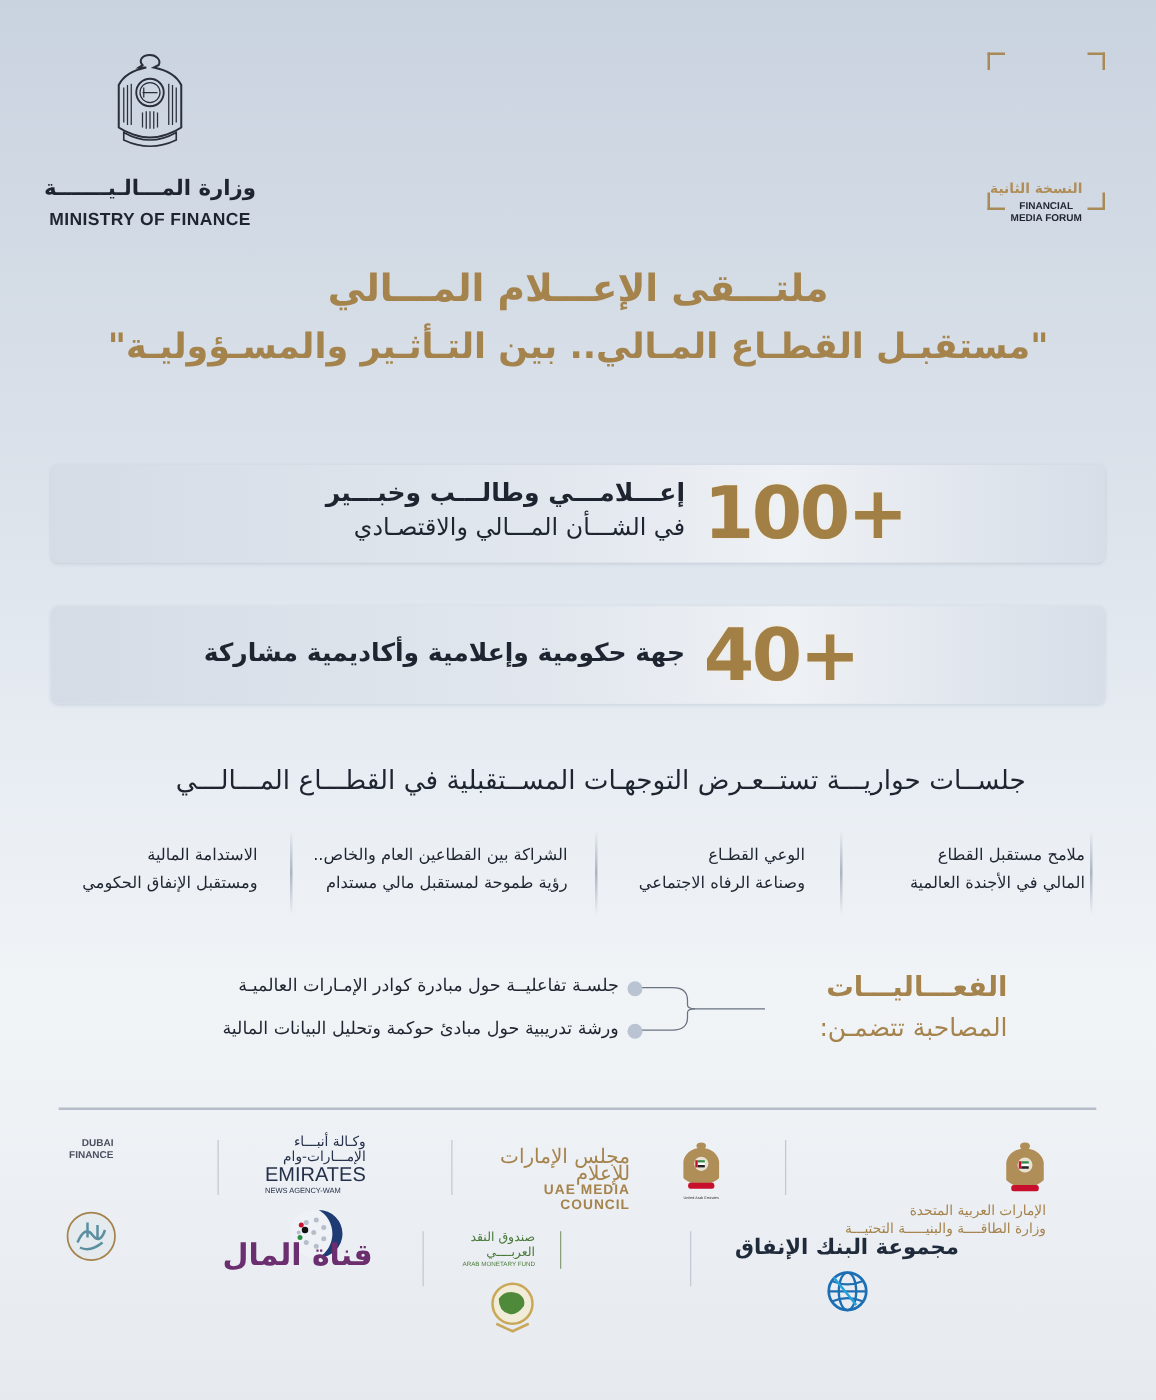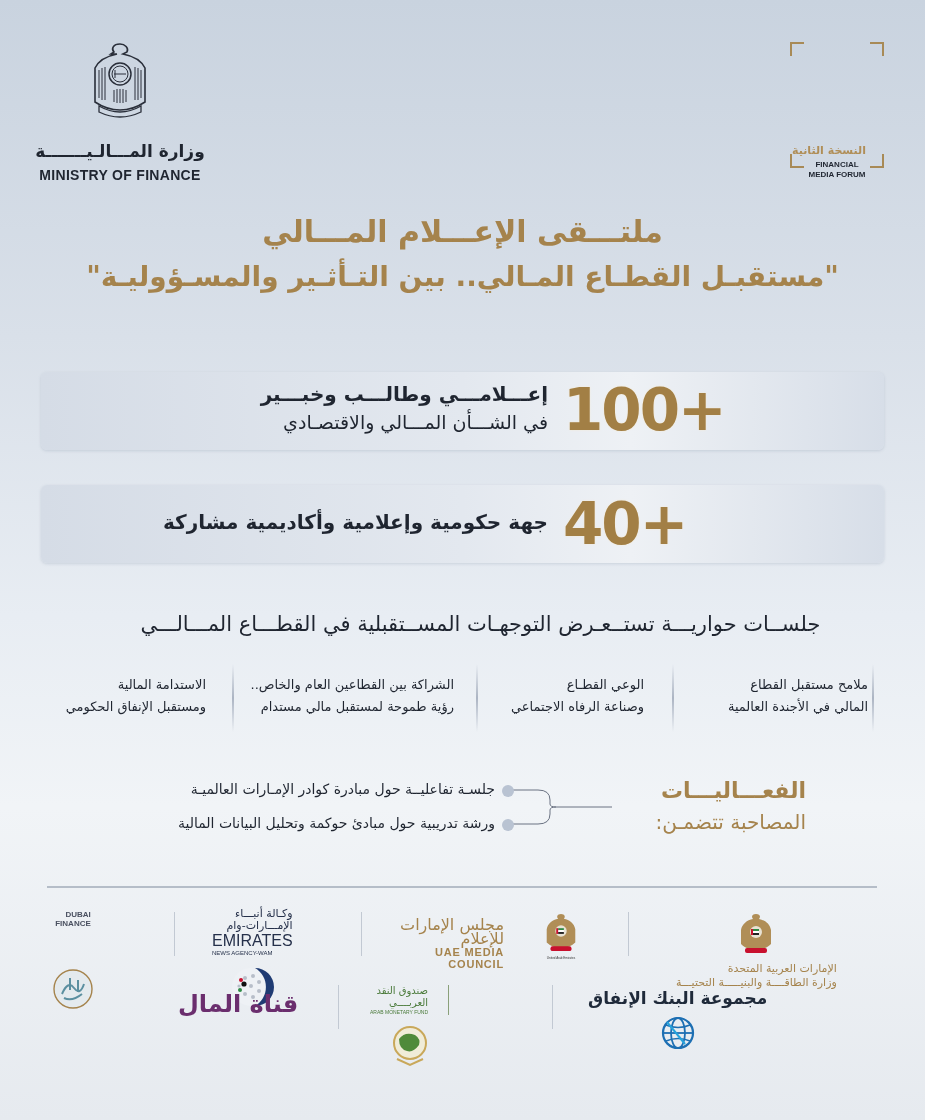--- a/index.html
+++ b/index.html
@@ -182,21 +182,21 @@
   <path d="M0 40 L30 40 Q42 40 42 30 L42 26 Q42 23 48 23" fill="none" stroke="#6a7282" stroke-width="1"></path>
 </svg>
 
 <div class="abs event-dot" style="left:502px; top:785px;"></div>
 <div class="abs event-item" style="right:430px; top:781px;">جلسـة تفاعليــة حول مبادرة كوادر الإمـارات العالميـة</div>
 <div class="abs event-dot" style="left:502px; top:819px;"></div>
 <div class="abs event-item" style="right:430px; top:815px;">ورشة تدريبية حول مبادئ حوكمة وتحليل البيانات المالية</div>
 
 <div class="abs footer-line"></div>
 
-<div class="abs partner" style="left:676px; top:912px;">
+<div class="abs partner" style="left:676px; top:912px;align-items:flex-end;">
   <svg width="34" height="42" viewBox="0 0 34 42">
     <path d="M17 2 C13 2 12 5 14 7 C8 8 3 12 2 18 L2 32 C6 36 12 38 17 38 C22 38 28 36 32 32 L32 18 C31 12 26 8 20 7 C22 5 21 2 17 2 Z" fill="#b08e57"></path>
     <circle cx="17" cy="20" r="6" fill="#e8e2d4"></circle>
     <rect x="14" y="17" width="6" height="2" fill="#2e8b46"></rect>
       <rect x="14" y="19" width="6" height="2" fill="#fff"></rect>
       <rect x="14" y="21" width="6" height="2" fill="#222"></rect>
       <rect x="12" y="17" width="2" height="6" fill="#c8102e"></rect>
     <rect x="6" y="36" width="22" height="5" rx="2" fill="#c8102e"></rect>
   </svg>
   <div>

